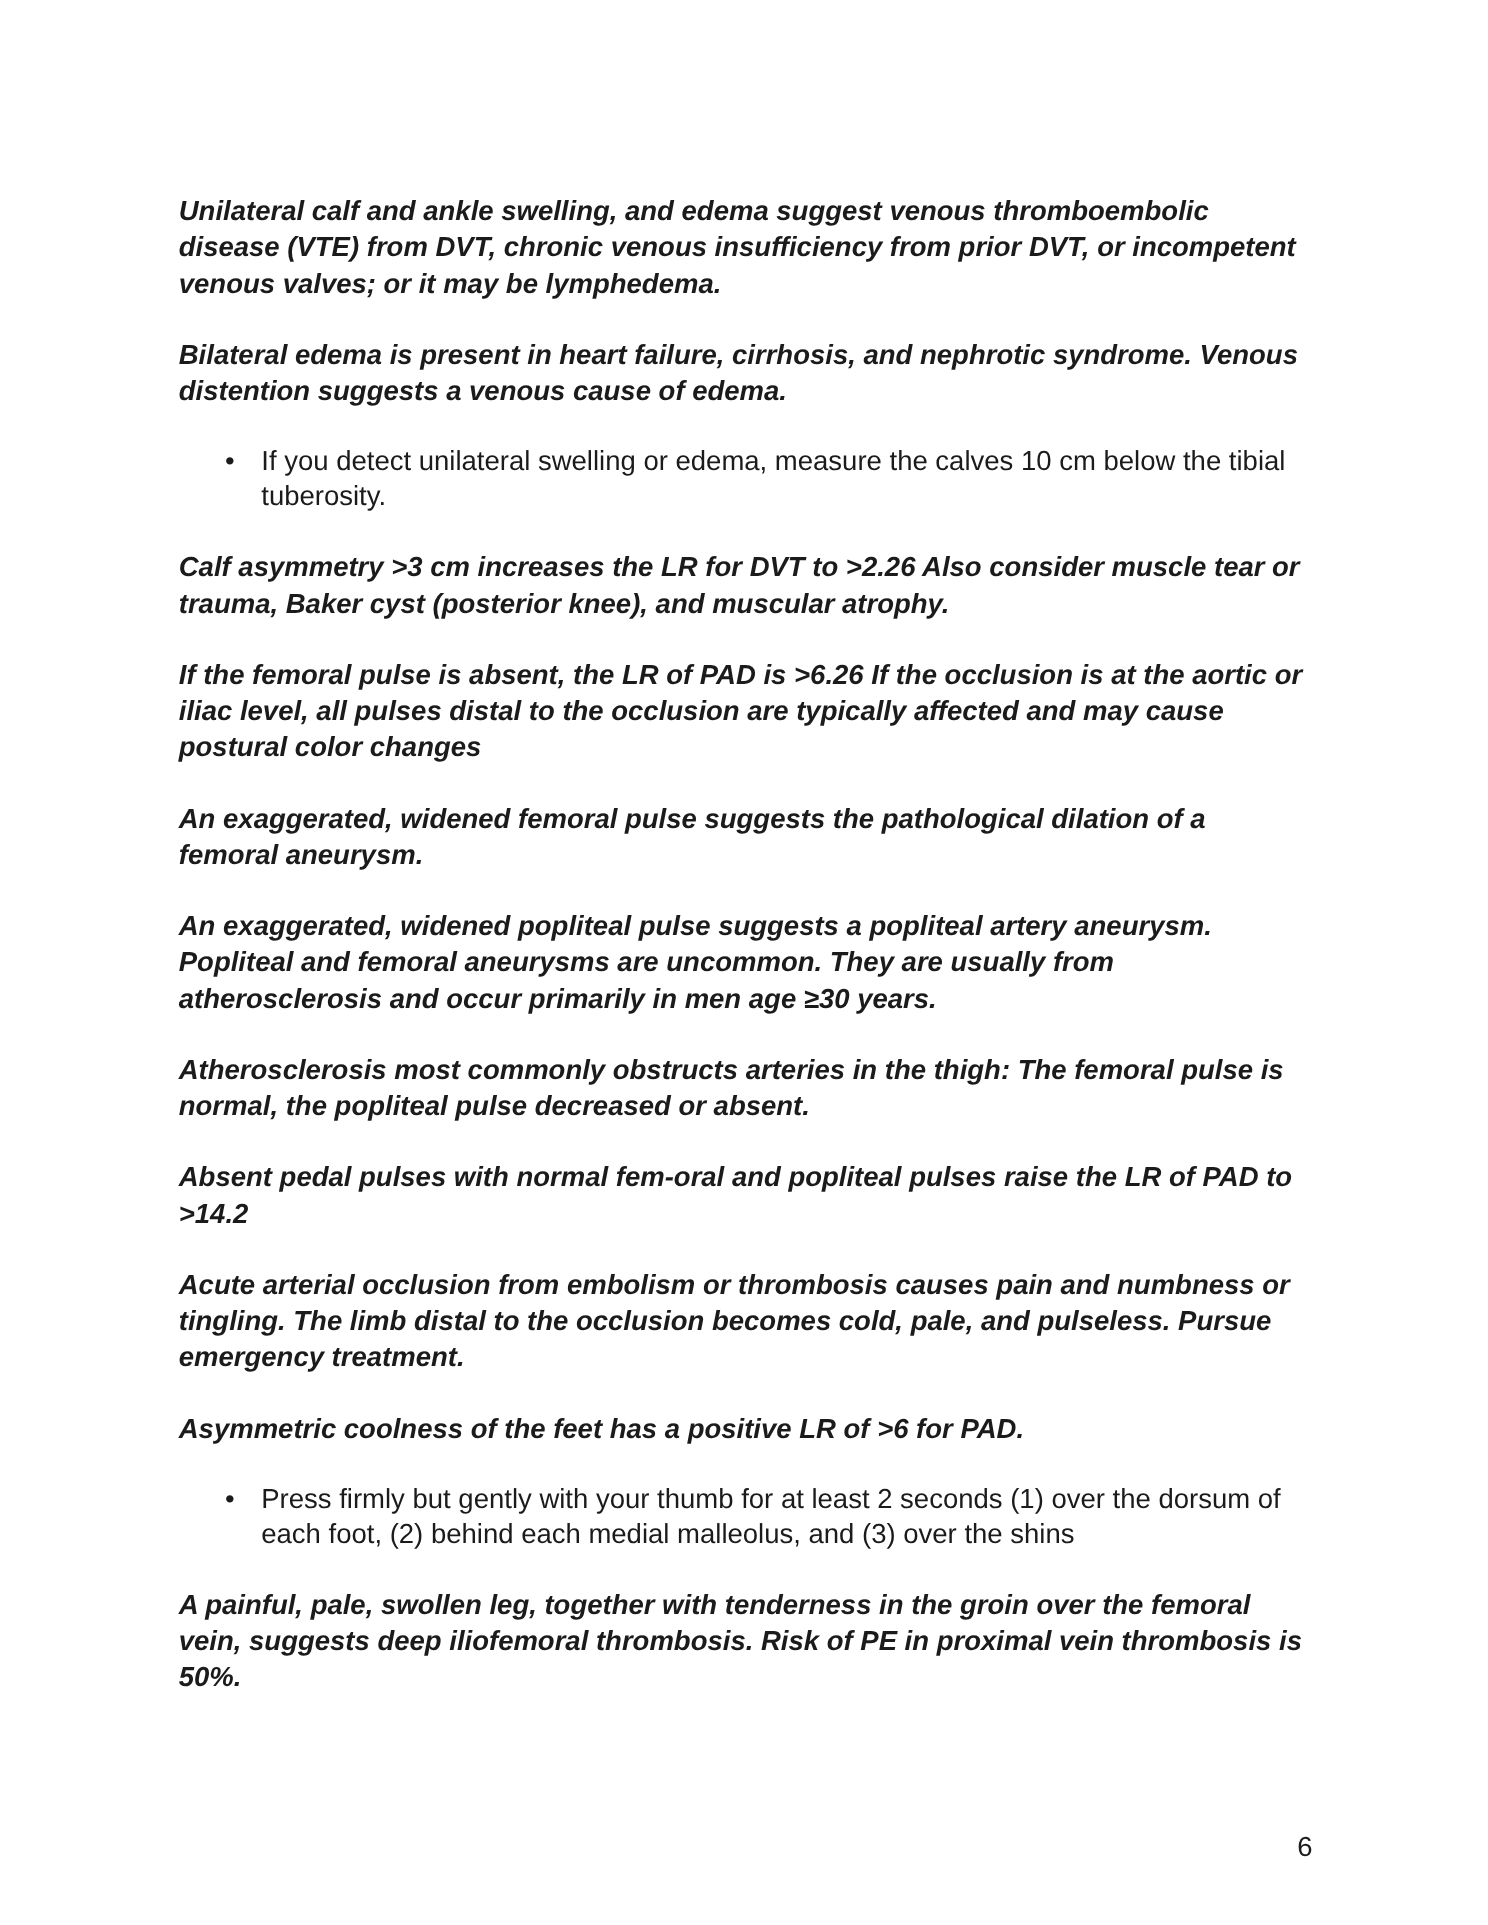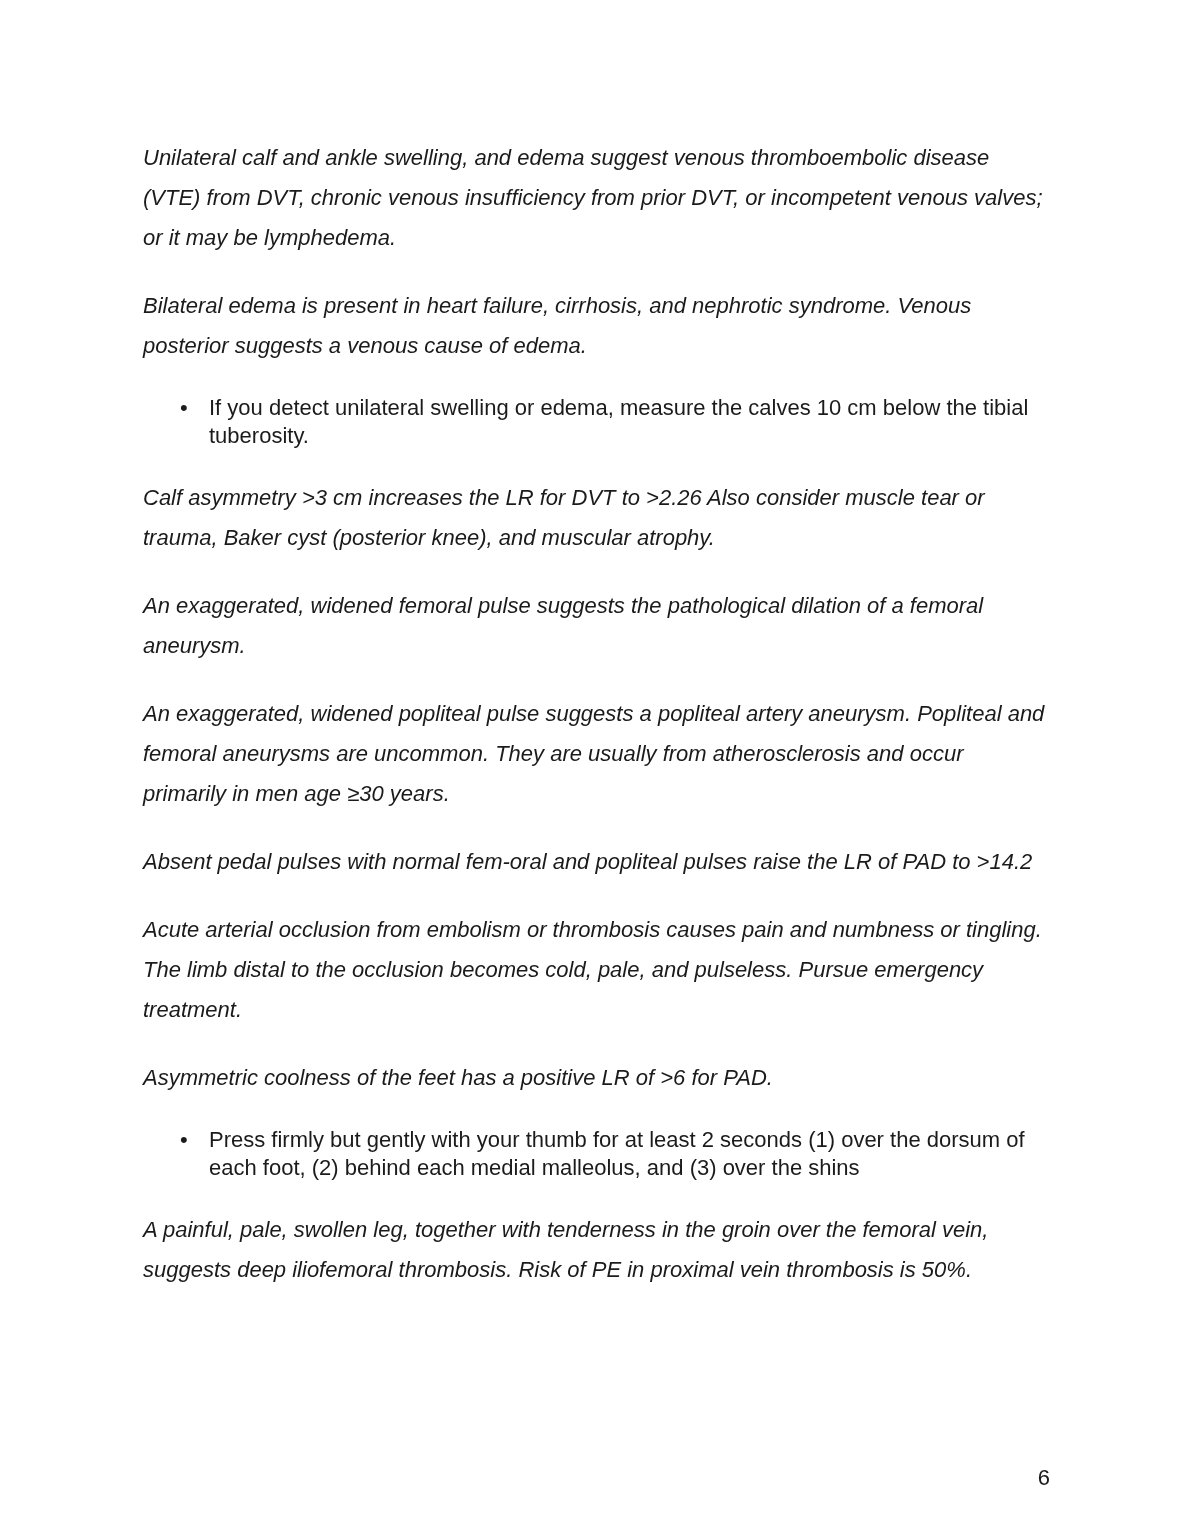--- a/index.html
+++ b/index.html
@@ -15,23 +15,24 @@
     color: #1b1b1b;
     -webkit-font-smoothing: antialiased;
   }
   .page {
     position: absolute;
     top: 138px;
     left: 143px;
     width: 905px;
   }
   .para {
-    margin: 0 0 28px 0;
+    margin: 16px 0 28px 0;
     font-size: 22px;
-    line-height: 40px;
+    line-height: 29px;
+    font-weight: bold;
   }
   .italic {
     font-style: italic;
   }
   .bullet-item {
     margin: 0 0 28px 0;
     font-size: 22px;
     line-height: 28px;
     font-style: normal;
     position: relative;
@@ -53,35 +54,37 @@
     color: #1b1b1b;
   }
 </style>
 </head>
 <body>
 
 <div class="page">
 
   <p class="para italic">Unilateral calf and ankle swelling, and edema suggest venous thromboembolic disease (VTE) from DVT, chronic venous insufficiency from prior DVT, or incompetent venous valves; or it may be lymphedema.</p>
 
-  <p class="para italic">Bilateral edema is present in heart failure, cirrhosis, and nephrotic syndrome. Venous posterior suggests a venous cause of edema.</p>
+  <p class="para italic">Bilateral edema is present in heart failure, cirrhosis, and nephrotic syndrome. Venous distention suggests a venous cause of edema.</p>
 
   <div class="bullet-item">
     <span class="bullet-marker">•</span>
     <span class="bullet-text">If you detect unilateral swelling or edema, measure the calves 10 cm below the tibial tuberosity.</span>
   </div>
 
 
   <p class="para italic">Calf asymmetry &gt;3 cm increases the LR for DVT to &gt;2.26 Also consider muscle tear or trauma, Baker cyst (posterior knee), and muscular atrophy.</p>
 
+  <p class="para italic">If the femoral pulse is absent, the LR of PAD is &gt;6.26 If the occlusion is at the aortic or iliac level, all pulses distal to the occlusion are typically affected and may cause postural color changes</p>
 
   <p class="para italic">An exaggerated, widened femoral pulse suggests the pathological dilation of a femoral aneurysm.</p>
 
   <p class="para italic">An exaggerated, widened popliteal pulse suggests a popliteal artery aneurysm. Popliteal and femoral aneurysms are uncommon. They are usually from atherosclerosis and occur primarily in men age ≥30 years.</p>
 
+  <p class="para italic">Atherosclerosis most commonly obstructs arteries in the thigh: The femoral pulse is normal, the popliteal pulse decreased or absent.</p>
 
   <p class="para italic">Absent pedal pulses with normal fem-oral and popliteal pulses raise the LR of PAD to &gt;14.2</p>
 
   <p class="para italic">Acute arterial occlusion from embolism or thrombosis causes pain and numbness or tingling. The limb distal to the occlusion becomes cold, pale, and pulseless. Pursue emergency treatment.</p>
 
   <p class="para italic">Asymmetric coolness of the feet has a positive LR of &gt;6 for PAD.</p>
 
   <div class="bullet-item">
     <span class="bullet-marker">•</span>
     <span class="bullet-text">Press firmly but gently with your thumb for at least 2 seconds (1) over the dorsum of each foot, (2) behind each medial malleolus, and (3) over the shins</span>

